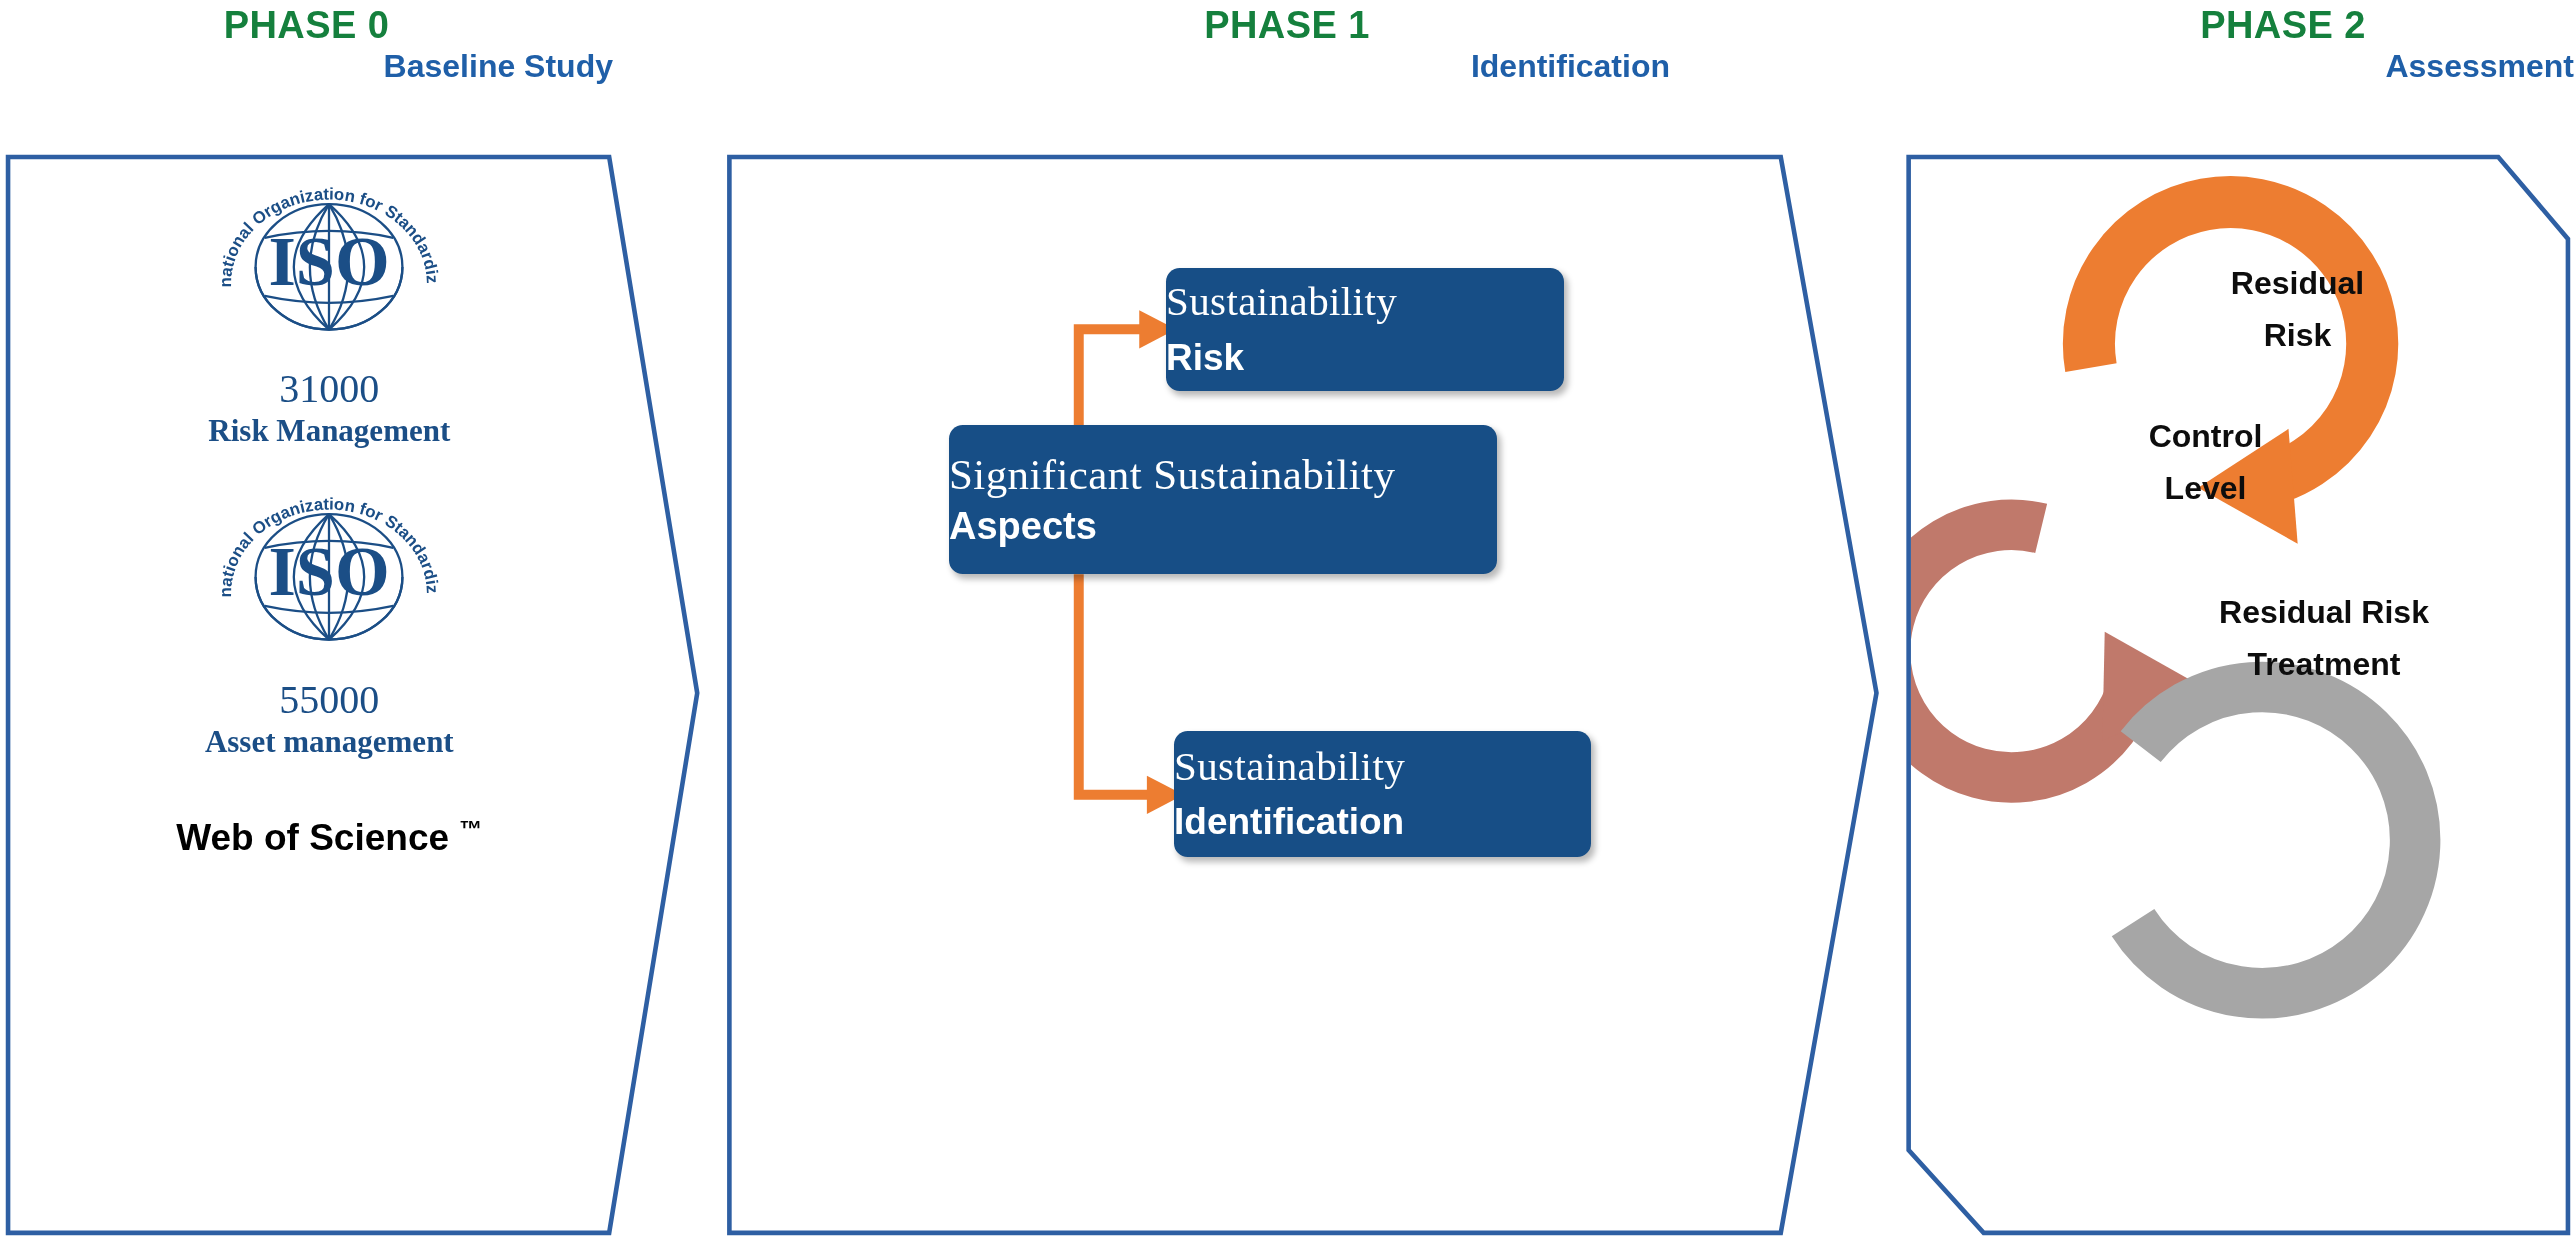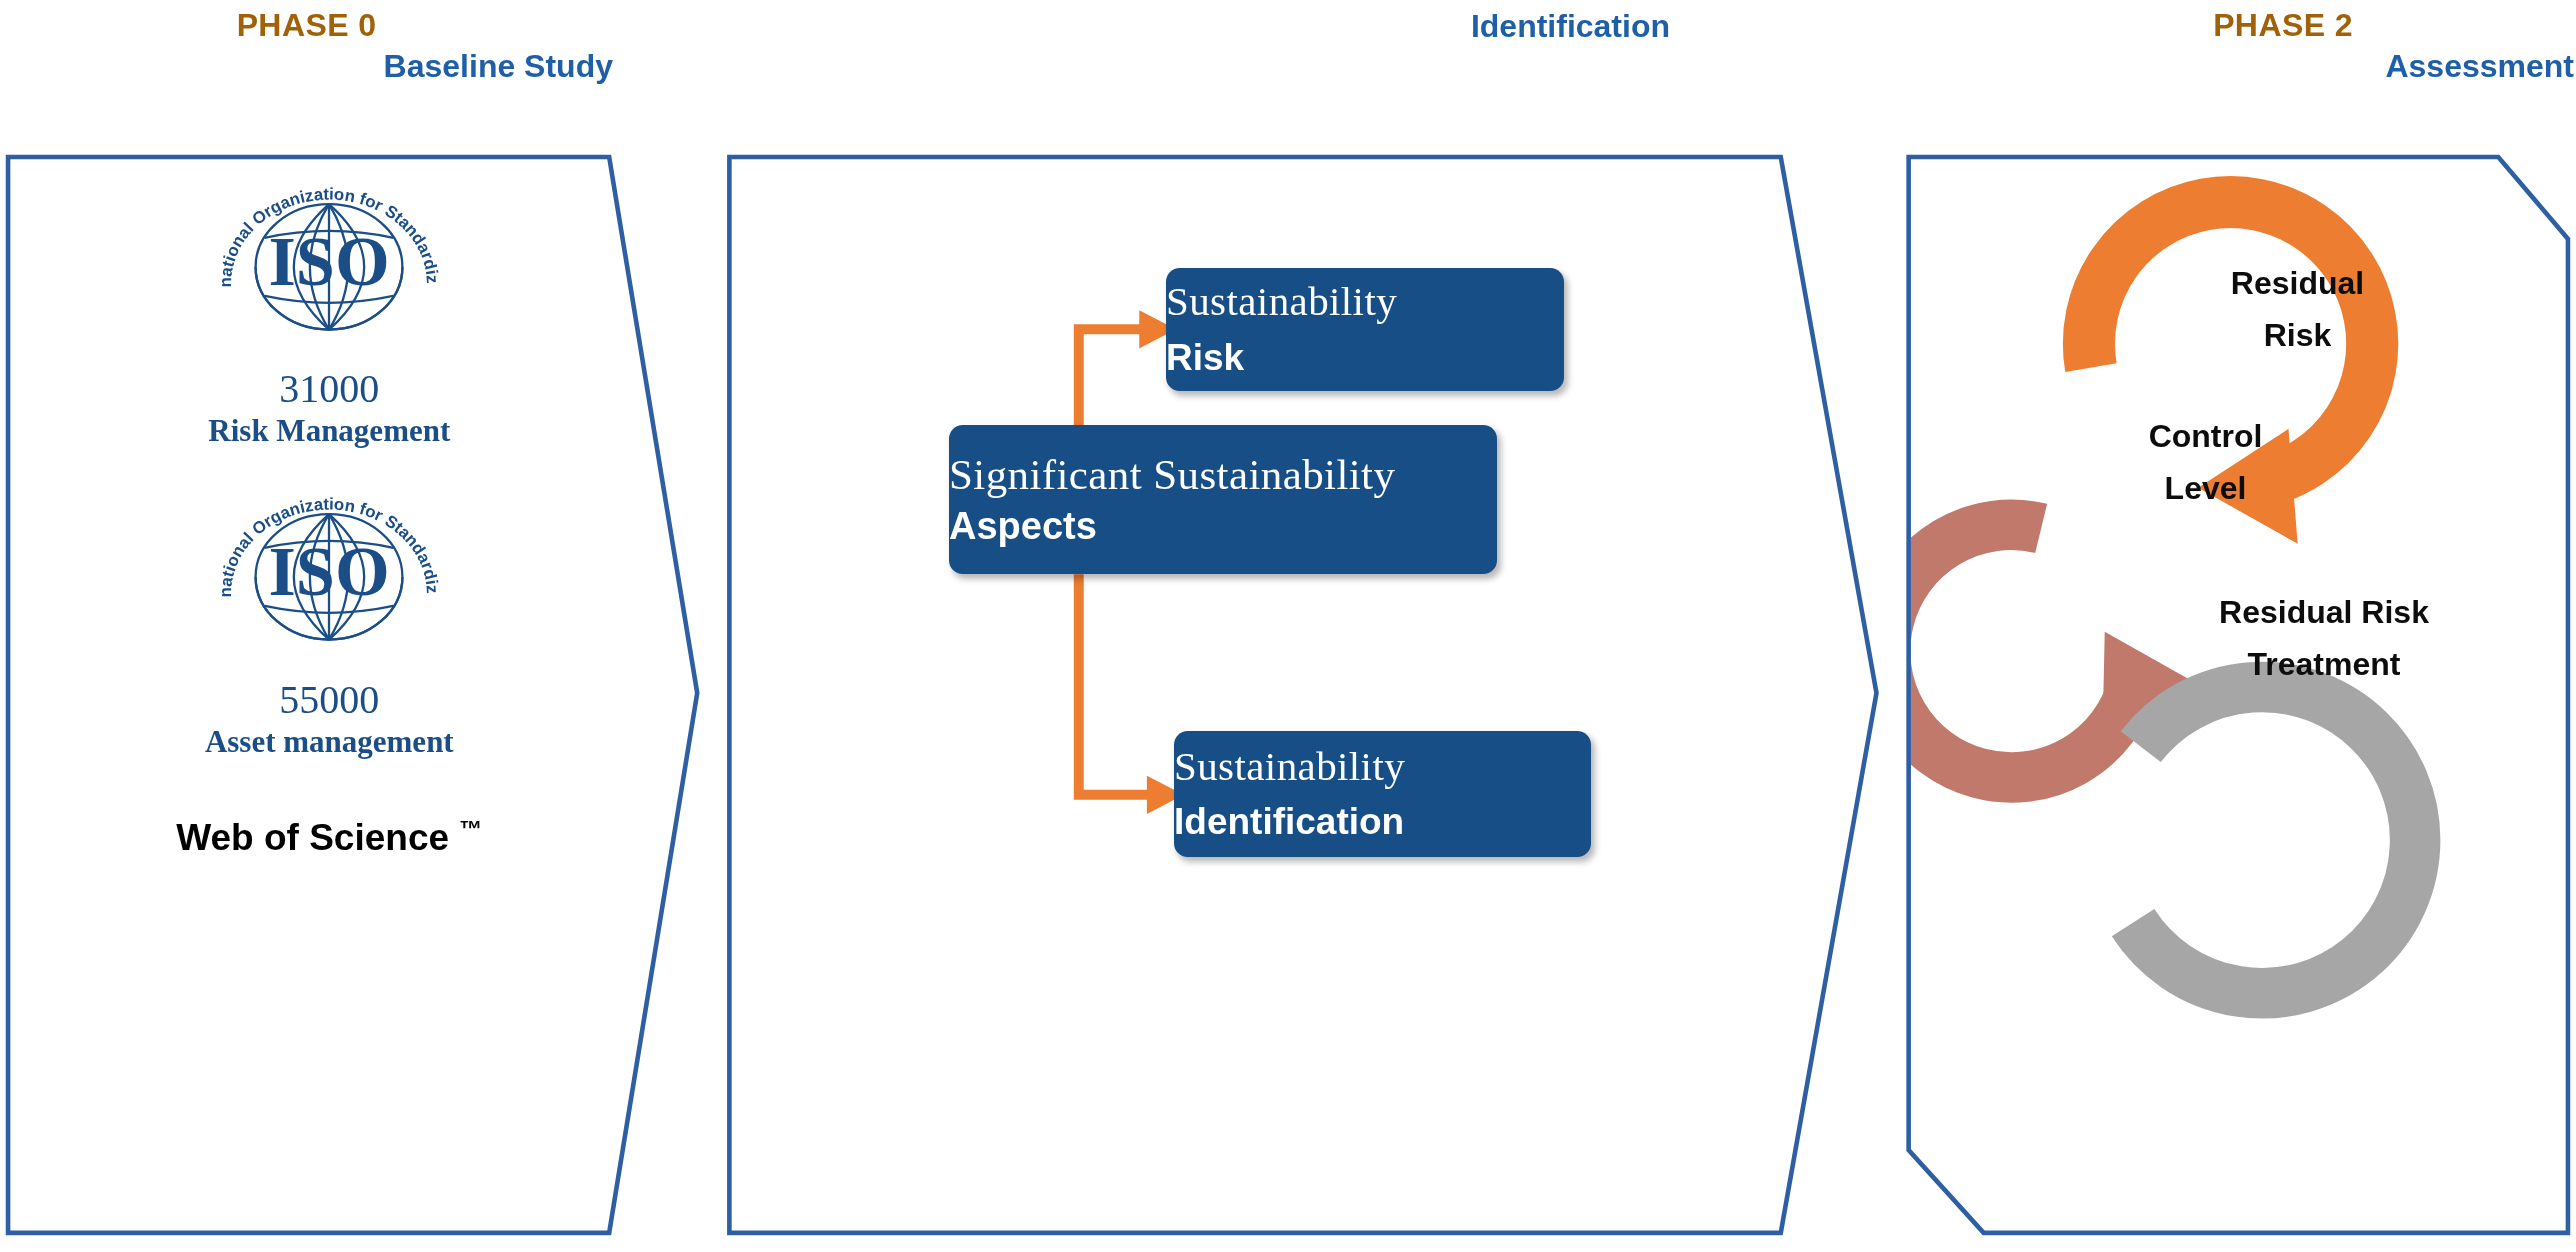--- a/index.html
+++ b/index.html
@@ -3,21 +3,21 @@
 <meta charset="utf-8">
 <style>
   html,body{margin:0;padding:0;background:#ffffff;}
   body{
     width:2576px;height:1252px;position:relative;overflow:hidden;
     font-family:"Liberation Sans", sans-serif;
   }
   .phase-headers{position:absolute;left:0;top:0;width:2576px;height:138px;}
   .phase-head{position:absolute;text-align:center;}
   .phase-head .ph-num{
-    font-size:32px;font-weight:bold;color:#a16207;letter-spacing:0.4px;
+    font-size:38px;font-weight:bold;color:#15803d;letter-spacing:0.4px;
     line-height:40px;white-space:nowrap;
   }
   .phase-head .ph-sub{
     font-size:32px;font-weight:bold;color:#1F5FA8;
     line-height:43px;white-space:nowrap;text-align:right;
   }
   #head-0{left:0px;top:4.6px;width:613px;}
   #head-1{left:904px;top:4.6px;width:766px;}
   #head-2{left:1992px;top:4.6px;width:582px;}
 
@@ -88,20 +88,21 @@
 <body>
 
 <div class="phase-headers">
 
   <div class="phase-head" id="head-0">
     <div class="ph-num">PHASE 0</div>
     <div class="ph-sub">Baseline Study</div>
   </div>
 
   <div class="phase-head" id="head-1">
+    <div class="ph-num">PHASE 1</div>
     <div class="ph-sub">Identification</div>
   </div>
 
   <div class="phase-head" id="head-2">
     <div class="ph-num">PHASE 2</div>
     <div class="ph-sub">Assessment</div>
   </div>
 </div>
 
 <svg class="panel-svg" viewBox="0 0 3363 1635">

